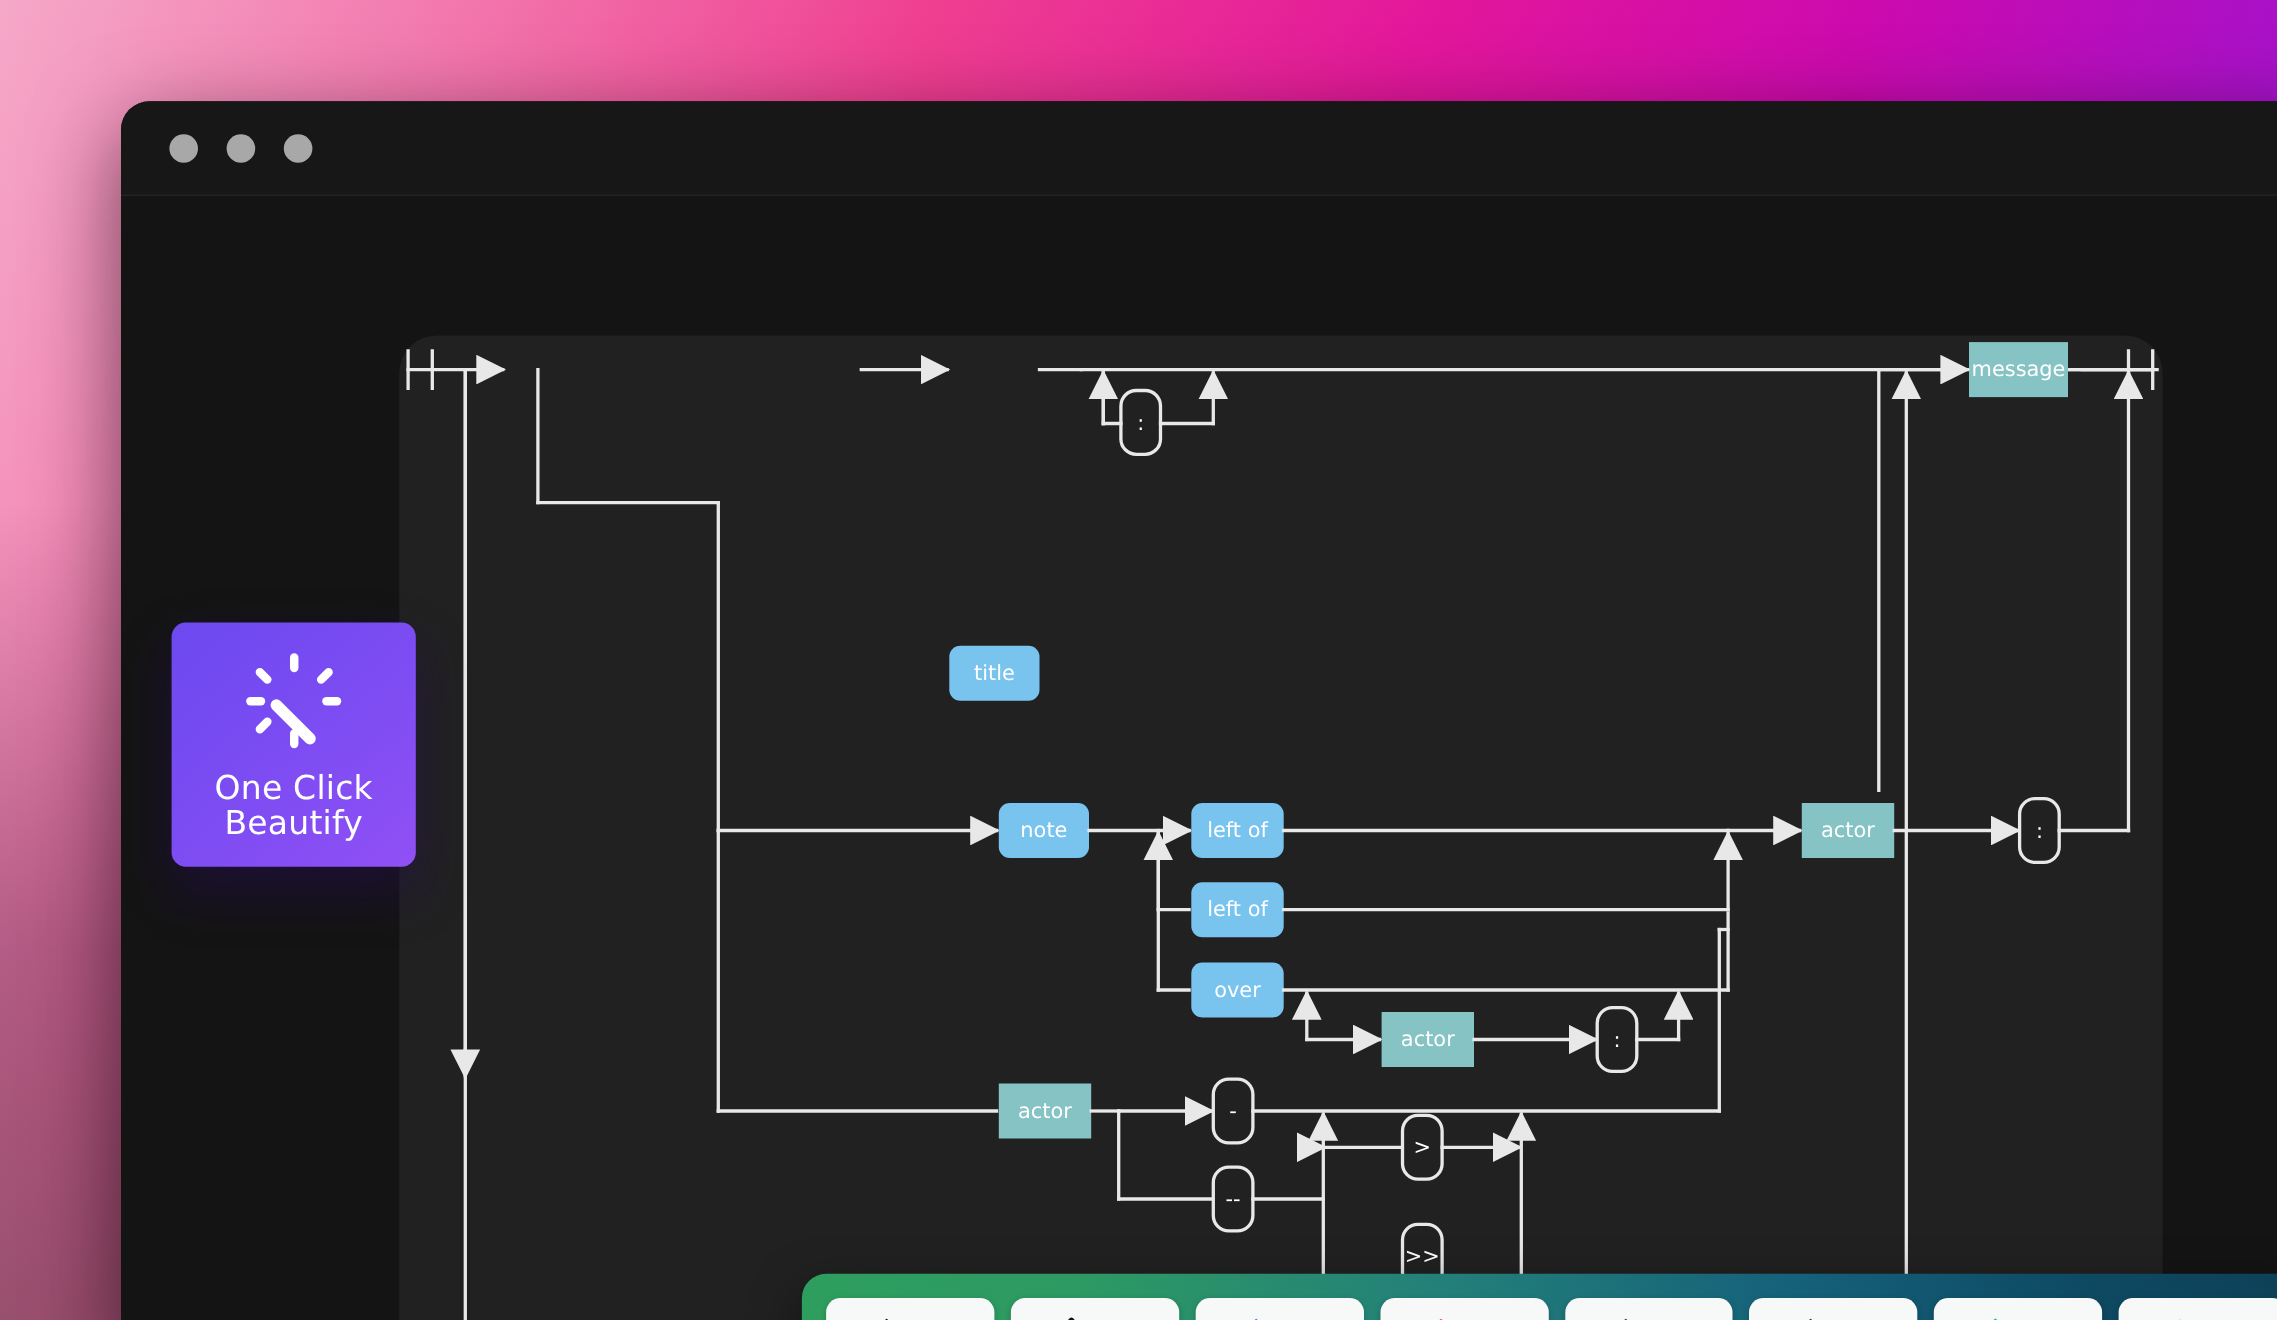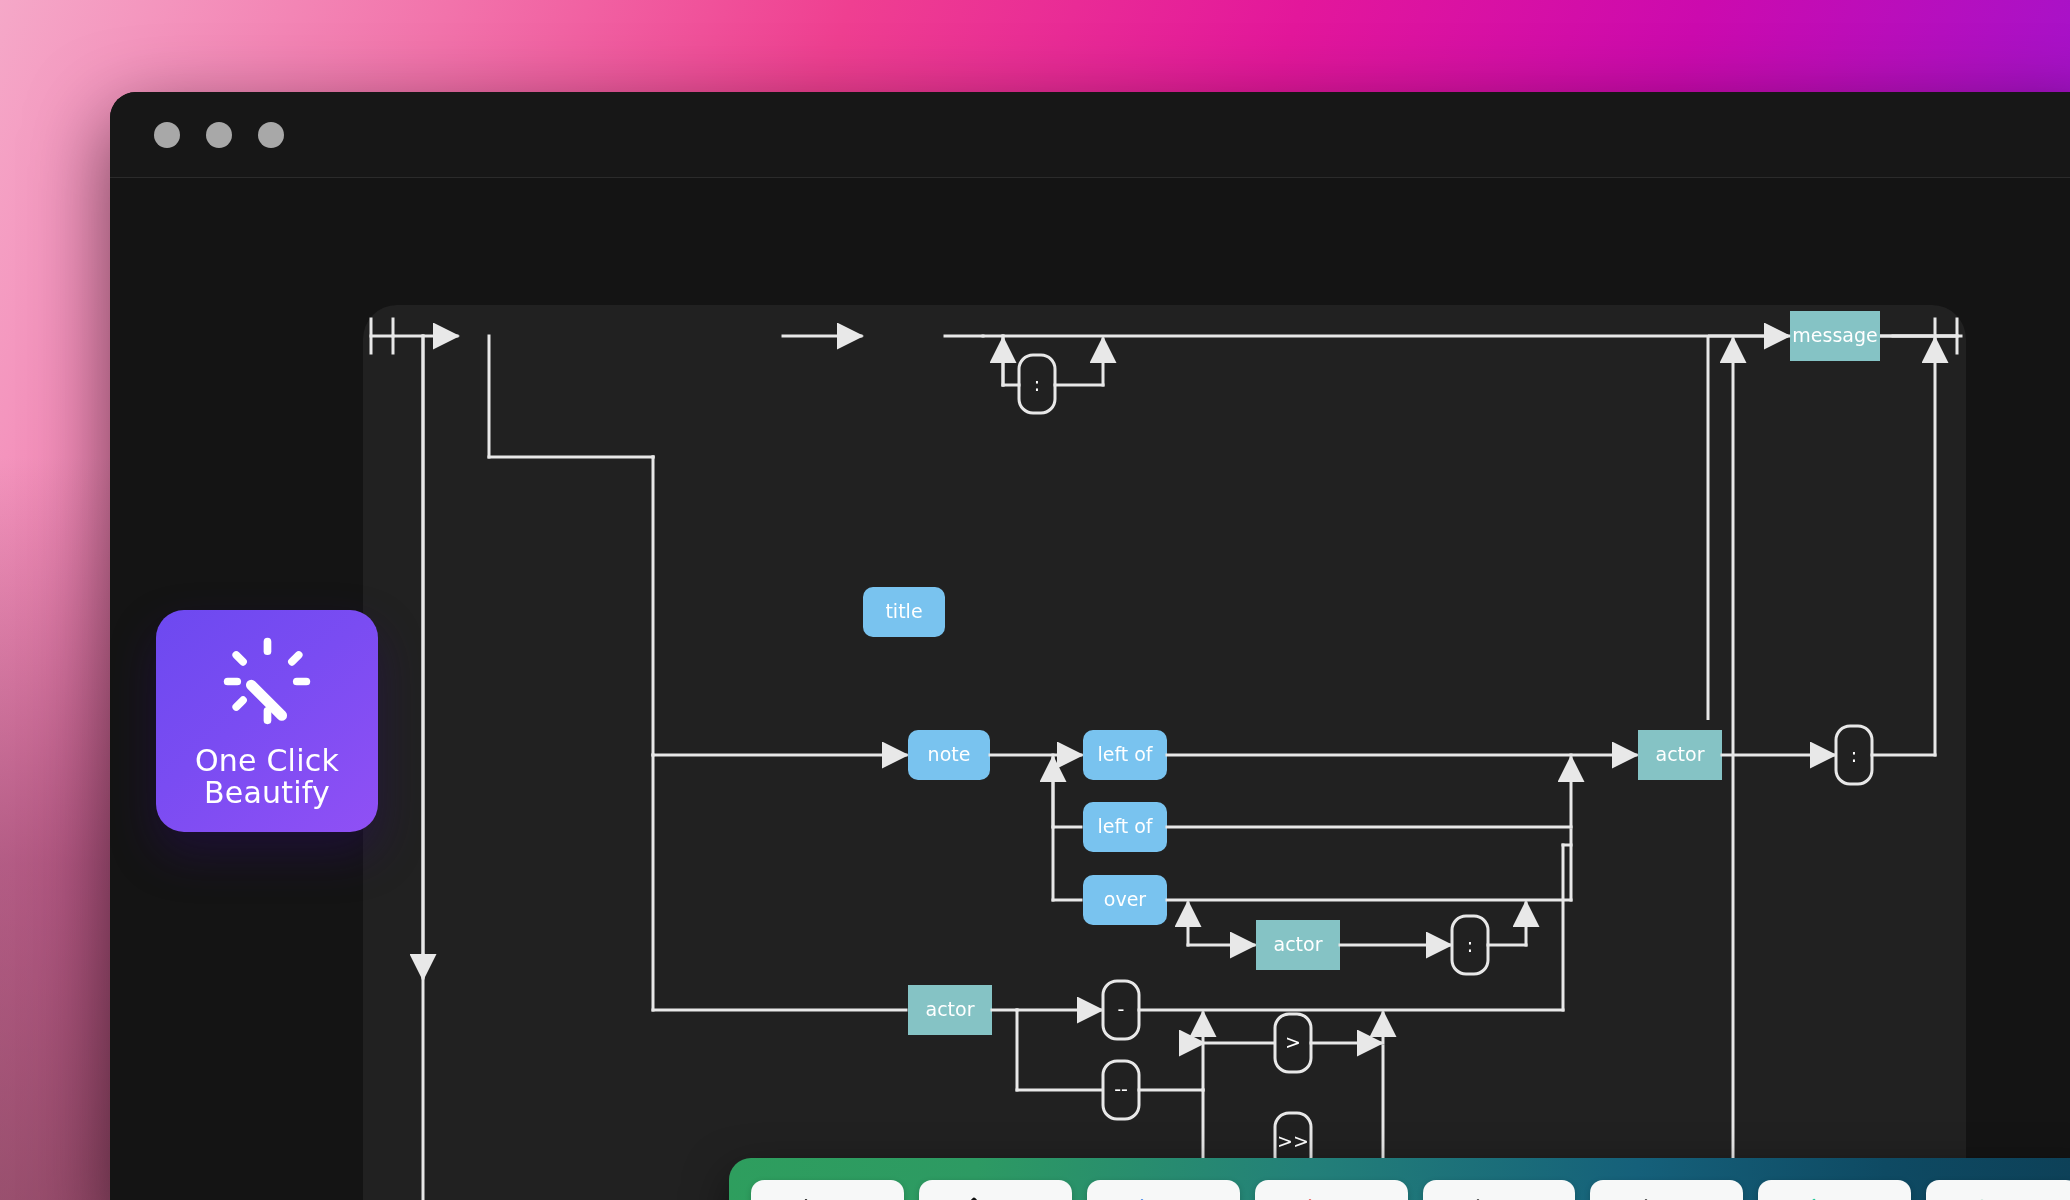--- a/index.html
+++ b/index.html
@@ -59,28 +59,27 @@
     background: #212121;
     border-radius: 34px;
   }
   #canvas svg { position: absolute; left: 0; top: 0; }
 
   
   #beautify-card {
     position: absolute;
     left: 46px; top: 388px;
     width: 222px; height: 222px;
-    border-radius: 28px;
+    border-radius: 13px;
     background: linear-gradient(140deg, #6d49f0 0%, #7a4cf2 45%, #9050f5 100%);
     box-shadow: 0 22px 46px rgba(40,10,90,.45);
     display: flex; flex-direction: column;
     align-items: center; justify-content: center;
     gap: 6px;
     z-index: 40;
-    margin-top: 44px;
   }
   #beautify-icon { width: 96px; height: 96px; margin-bottom: 10px; }
   #beautify-label {
     color: #fff;
     font-size: 30px;
     line-height: 1.08;
     text-align: center;
     letter-spacing: .2px;
   }
 

